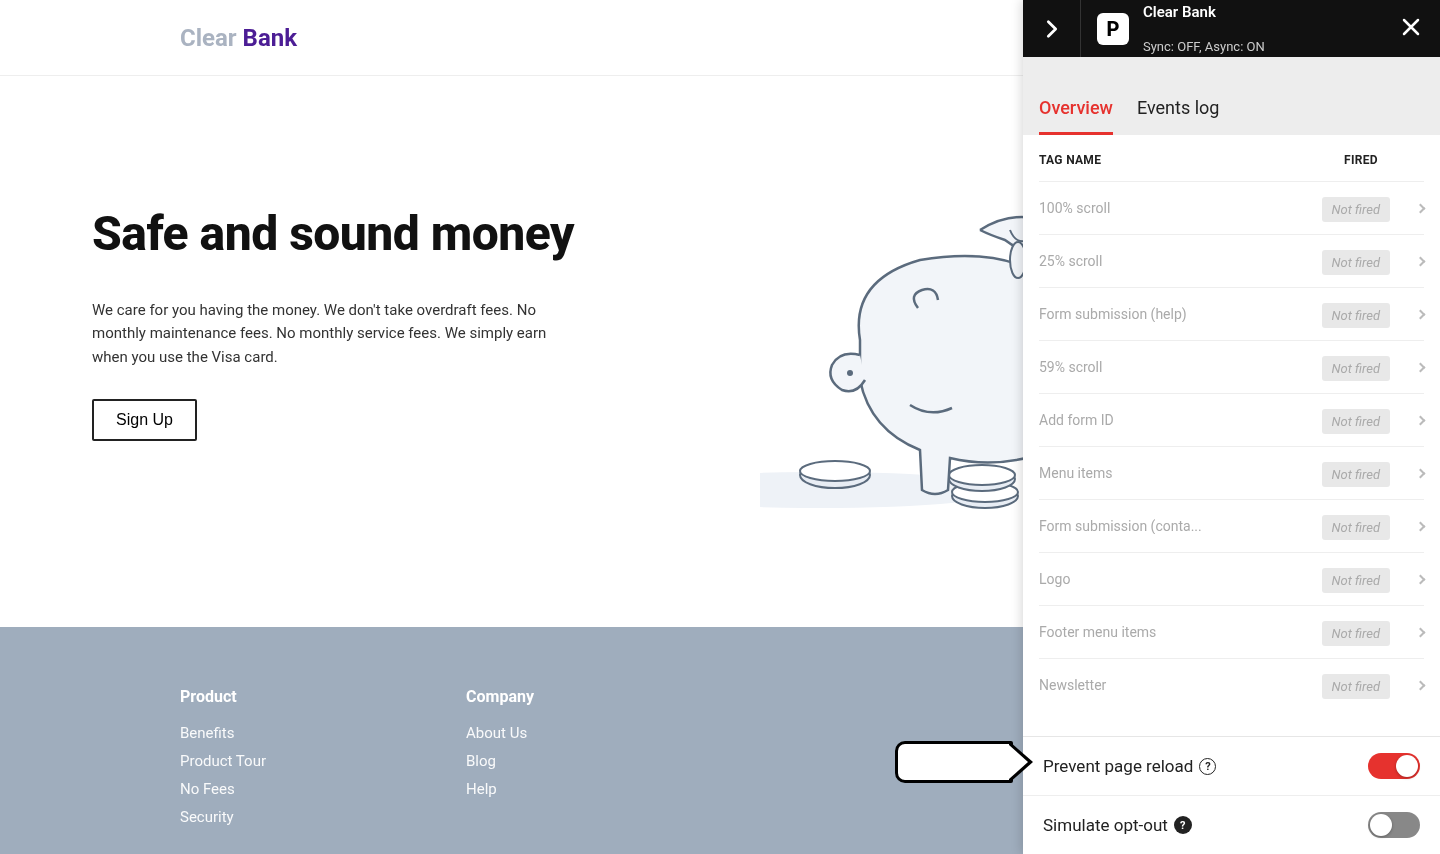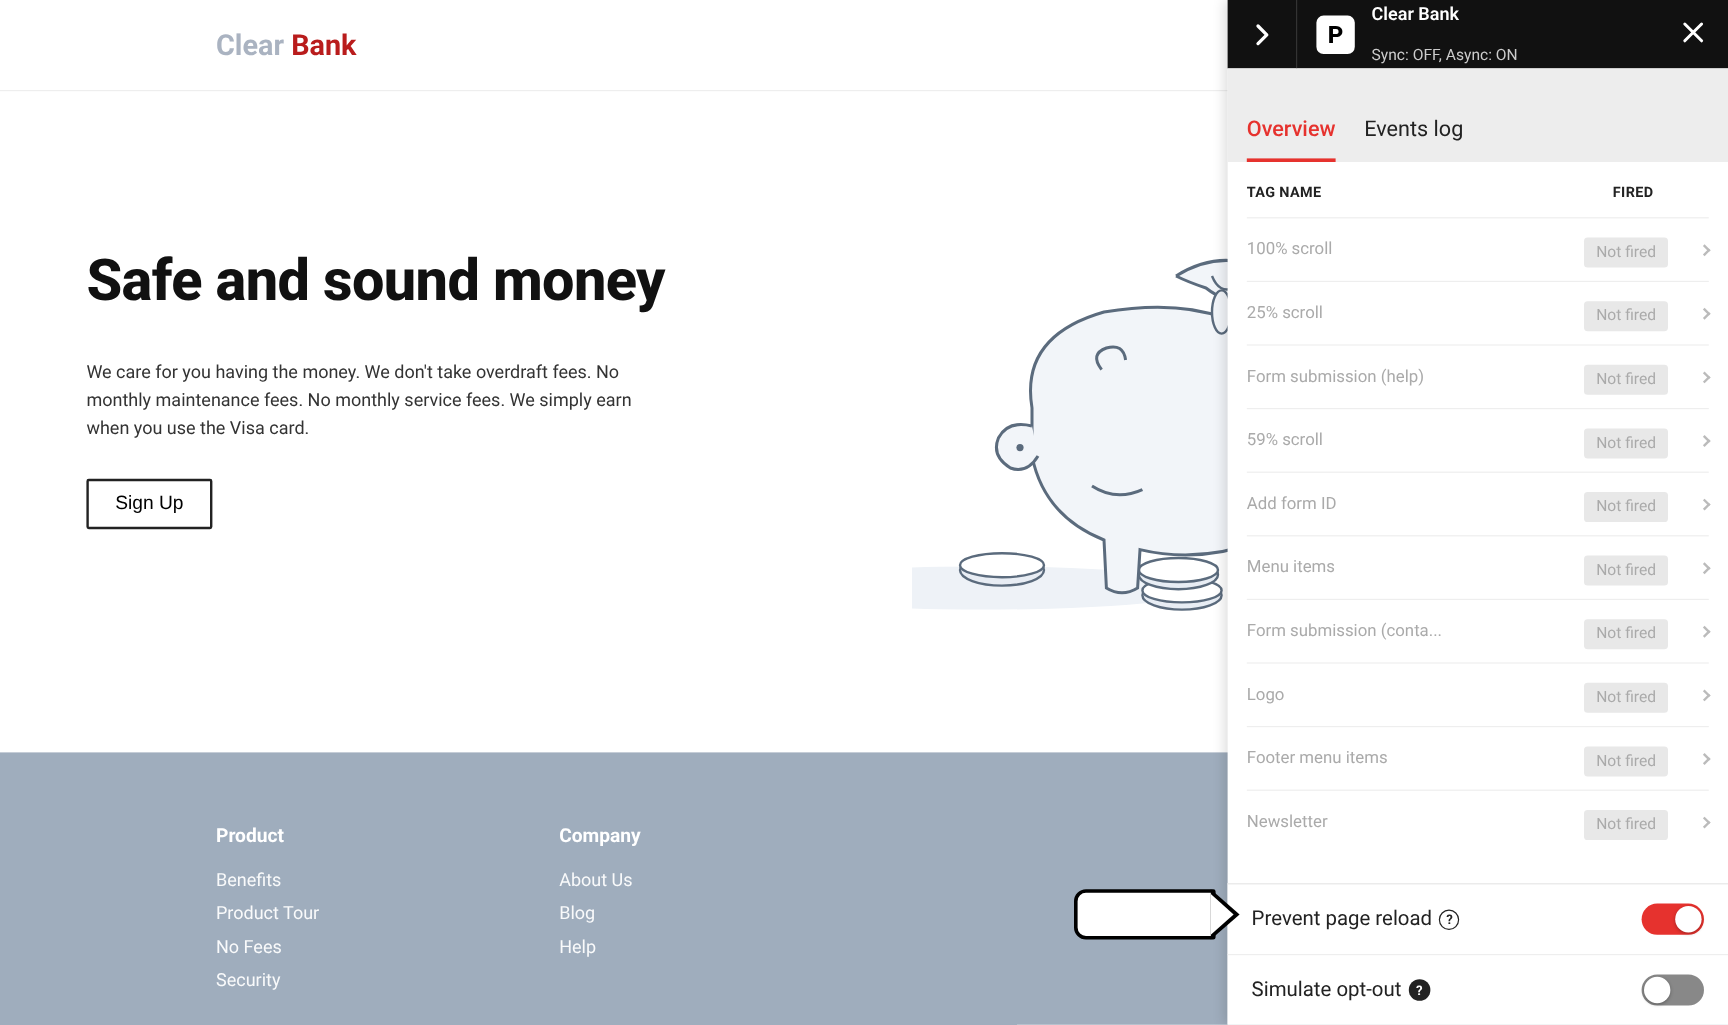--- a/index.html
+++ b/index.html
@@ -3,27 +3,27 @@
 <meta charset="utf-8">
 <style>
 * { margin: 0; padding: 0; box-sizing: border-box; }
 body { font-family: -apple-system, BlinkMacSystemFont, 'Segoe UI', Roboto, Arial, sans-serif; width: 1440px; height: 854px; position: relative; overflow: hidden; background: #fff; }
 
 
 .page { width: 1440px; height: 854px; position: absolute; top: 0; left: 0; }
 .header { height: 76px; border-bottom: 1px solid #eee; display: flex; align-items: center; padding: 0 180px; }
 .logo { font-size: 24px; font-weight: 400; }
 .logo-clear { color: #aab3c1; font-weight: 700; }
-.logo-bank { color: #b91c1c; font-weight: 700; }
+.logo-bank { color: #4c1d95; font-weight: 700; }
 .nav { margin-left: auto; display: flex; gap: 30px; align-items: center; }
 .nav-item { color: #333; font-size: 15px; cursor: pointer; display: flex; align-items: center; gap: 6px; }
 .nav-item.active { color: #2a7fd9; }
 .chevdown { display: inline-block; width: 8px; height: 8px; border-right: 2px solid currentColor; border-bottom: 2px solid currentColor; transform: rotate(45deg) translateY(-2px); }
 
-.hero { padding: 130px 72px 0; display: flex; }
+.hero { padding: 130px 92px 0; display: flex; }
 .hero-text { width: 520px; }
 .hero-title { font-size: 48px; font-weight: 800; line-height: 1.15; color: #111; letter-spacing: -0.5px; }
 .hero-desc { margin-top: 38px; font-size: 15px; line-height: 1.55; color: #333; max-width: 490px; }
 .signup-btn { margin-top: 30px; border: 2px solid #222; background: #fff; padding: 10px 22px; font-size: 16px; cursor: pointer; border-radius: 2px; }
 
 .piggy { position: absolute; top: 200px; left: 760px; width: 340px; height: 330px; }
 
 .footer { position: absolute; top: 627px; left: 0; width: 1440px; height: 230px; background: #9fadbd; color: #fff; padding: 60px 180px 0; display: flex; gap: 200px; }
 .footer-col h4 { font-size: 16px; font-weight: 700; margin-bottom: 18px; }
 .footer-col div { font-size: 15px; margin-bottom: 10px; opacity: 0.94; cursor: pointer; }
@@ -44,21 +44,21 @@
 .panel-tab { font-size: 18px; padding-bottom: 14px; cursor: pointer; border-bottom: 3px solid transparent; color: #222; }
 .panel-tab.active { color: #e6322e; border-bottom-color: #e6322e; font-weight: 500; }
 
 .panel-body { flex: 1; overflow-y: auto; padding: 0 16px; }
 .panel-thead { display: flex; padding: 18px 0 14px; font-size: 12px; font-weight: 700; color: #222; letter-spacing: 0.3px; }
 .th-name { flex: 1; }
 .th-fired { width: 120px; padding-left: 40px; }
 
 .tag-row { display: flex; align-items: center; height: 53px; border-top: 1px solid #eee; cursor: pointer; }
 .tag-name { flex: 1; font-size: 14px; color: #aaa; overflow: hidden; text-overflow: ellipsis; white-space: nowrap; padding-right: 22px; }
-.tag-fired { flex-shrink:0; }
+.tag-fired { flex-shrink:0;font-style:italic; }
 .tag-badge { background: #e8e8e8; color: #aaa; font-size: 13px; padding: 5px 10px; border-radius: 3px; }
 .tag-chev { width: 34px; display: flex; justify-content: flex-end; color: #bbb; flex-shrink:0; }
 .tag-chev .chev-r { display:inline-block; width: 7px; height: 7px; border-right: 2px solid currentColor; border-top: 2px solid currentColor; transform: rotate(45deg); }
 
 .panel-footer { border-top: 1px solid #e6e6e6; background: #fff; }
 .footer-row { display: flex; align-items: center; padding: 16px 20px; border-bottom: 1px solid #eee; }
 .footer-row:last-child { border-bottom: none; }
 .footer-label { font-size: 17px; color: #222; display: flex; align-items: center; gap: 6px; }
 .qmark { display: inline-flex; width: 17px; height: 17px; border: 1.5px solid #222; border-radius: 50%; align-items: center; justify-content: center; font-size: 11px; font-weight: 700; }
 .qmark.solid { background: #222; color: #fff; border: none; width: 18px; height: 18px; }

